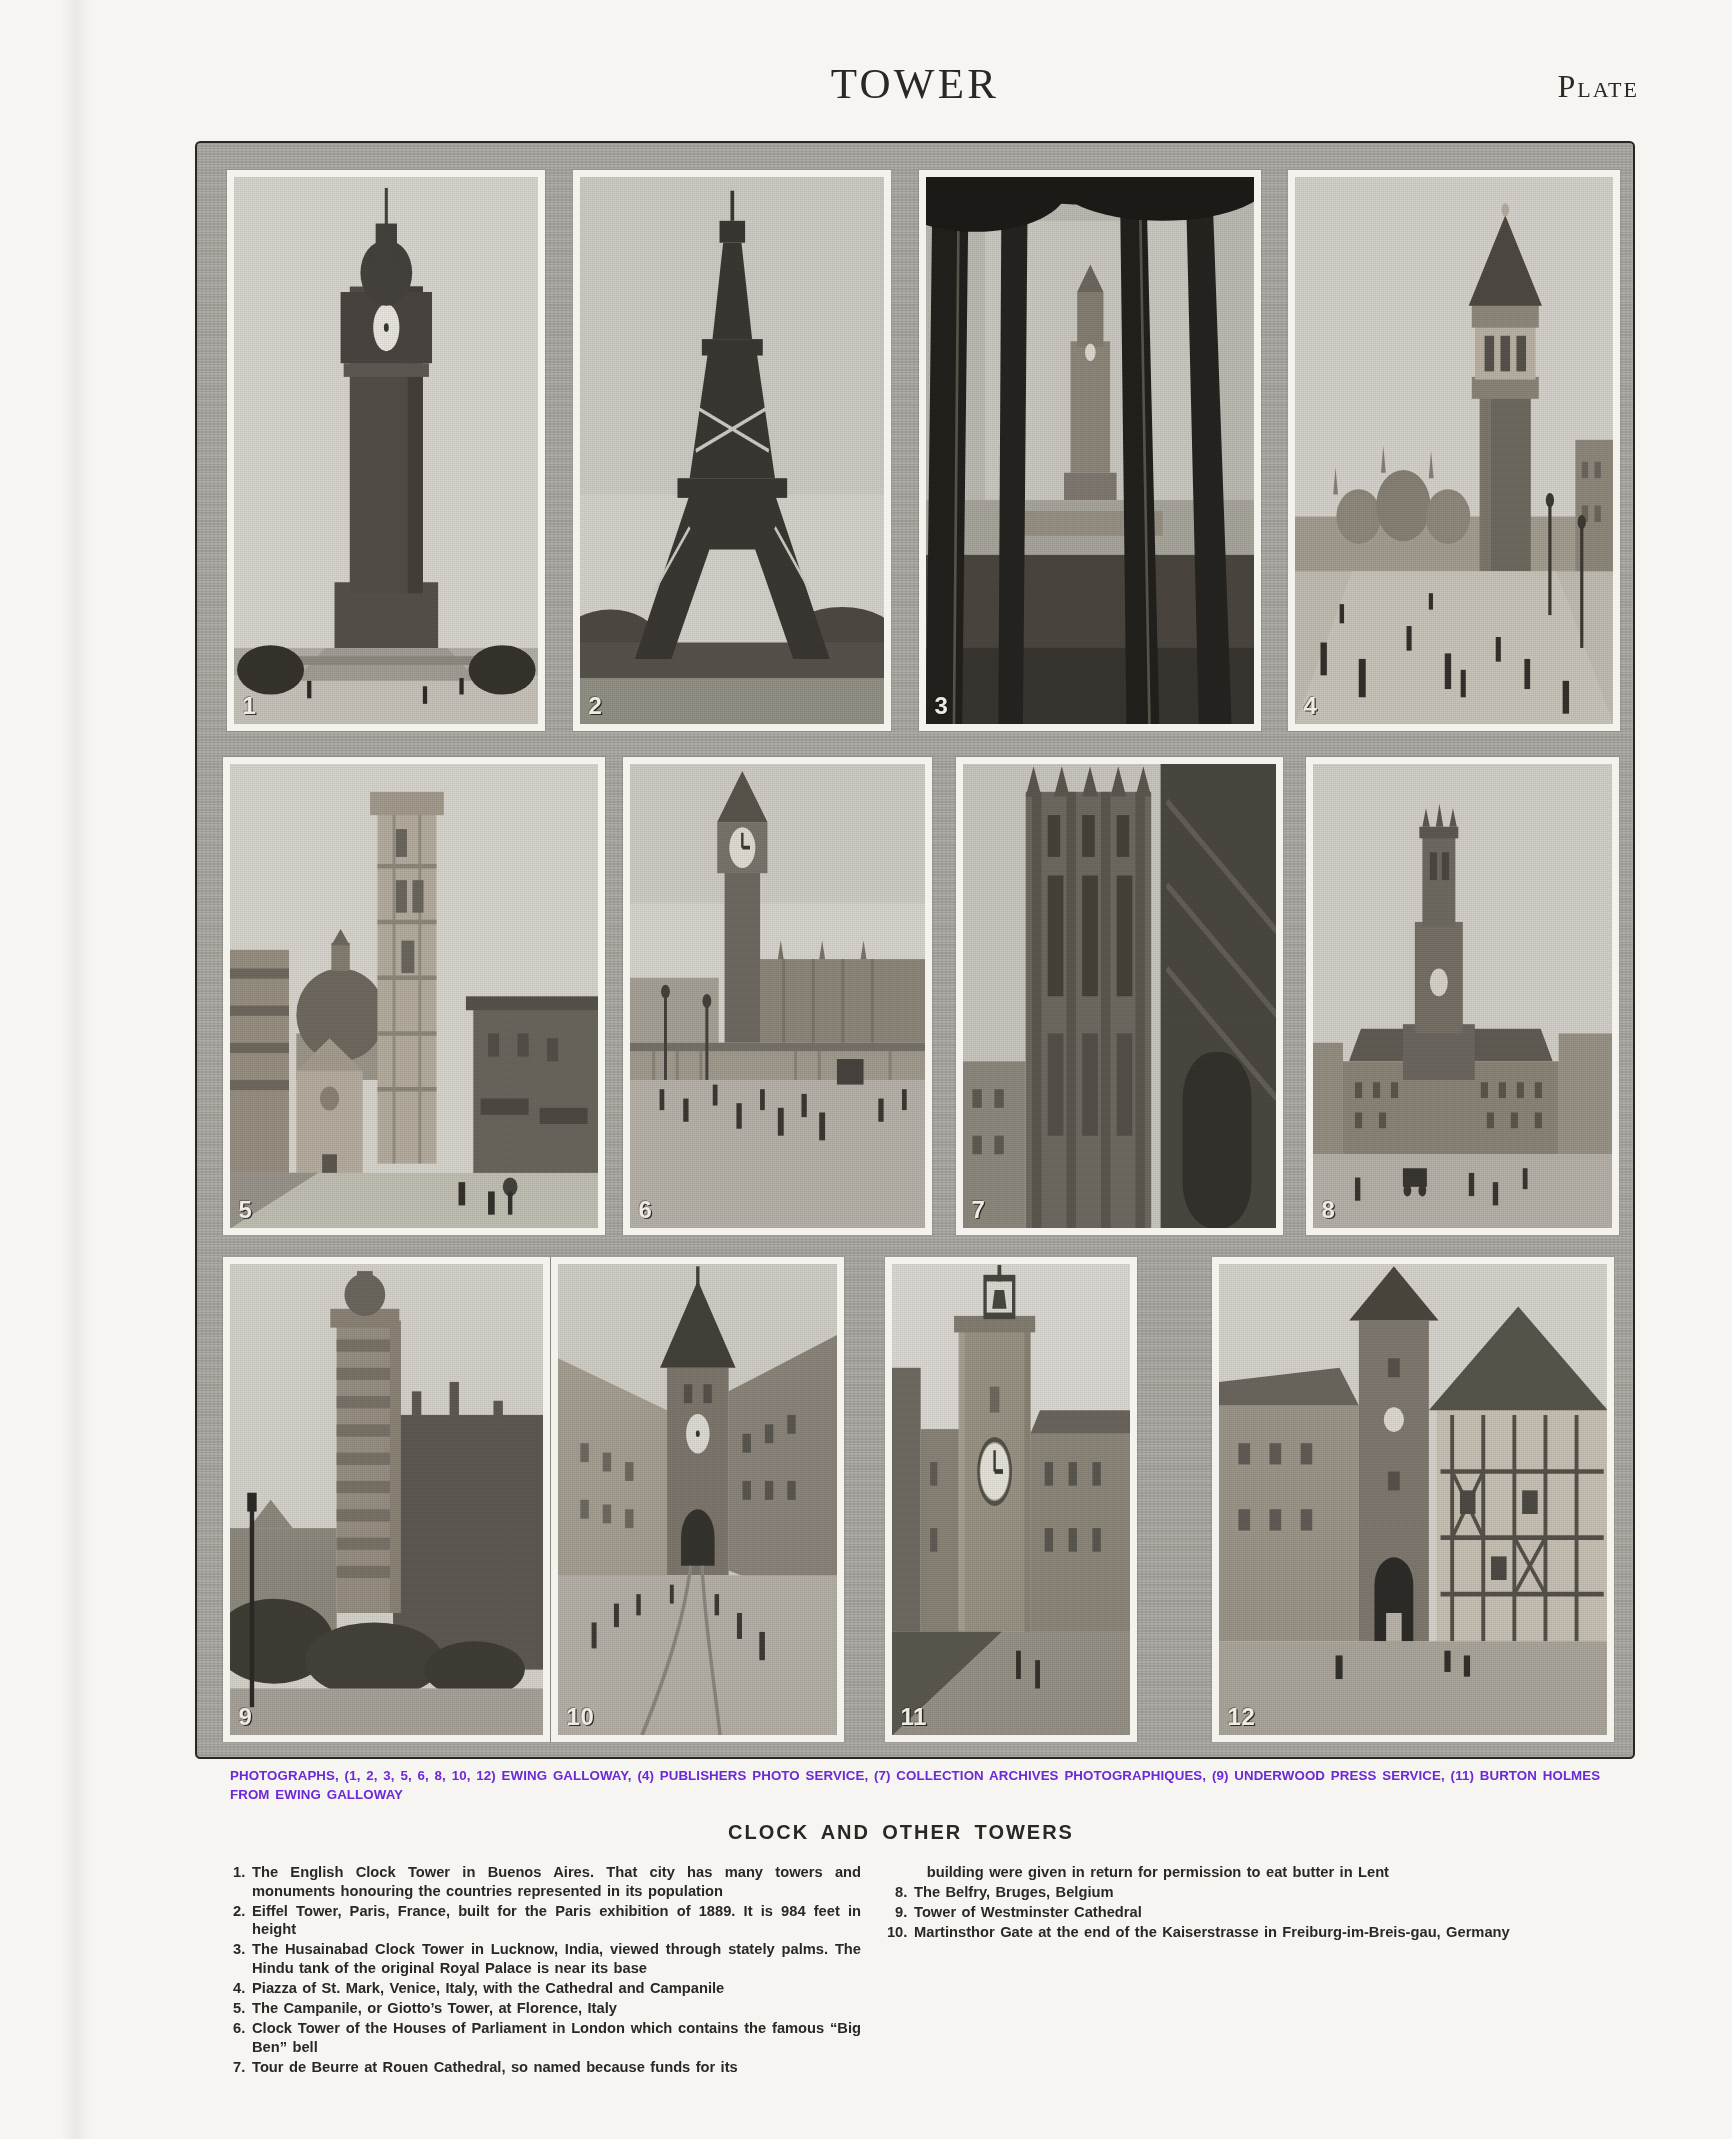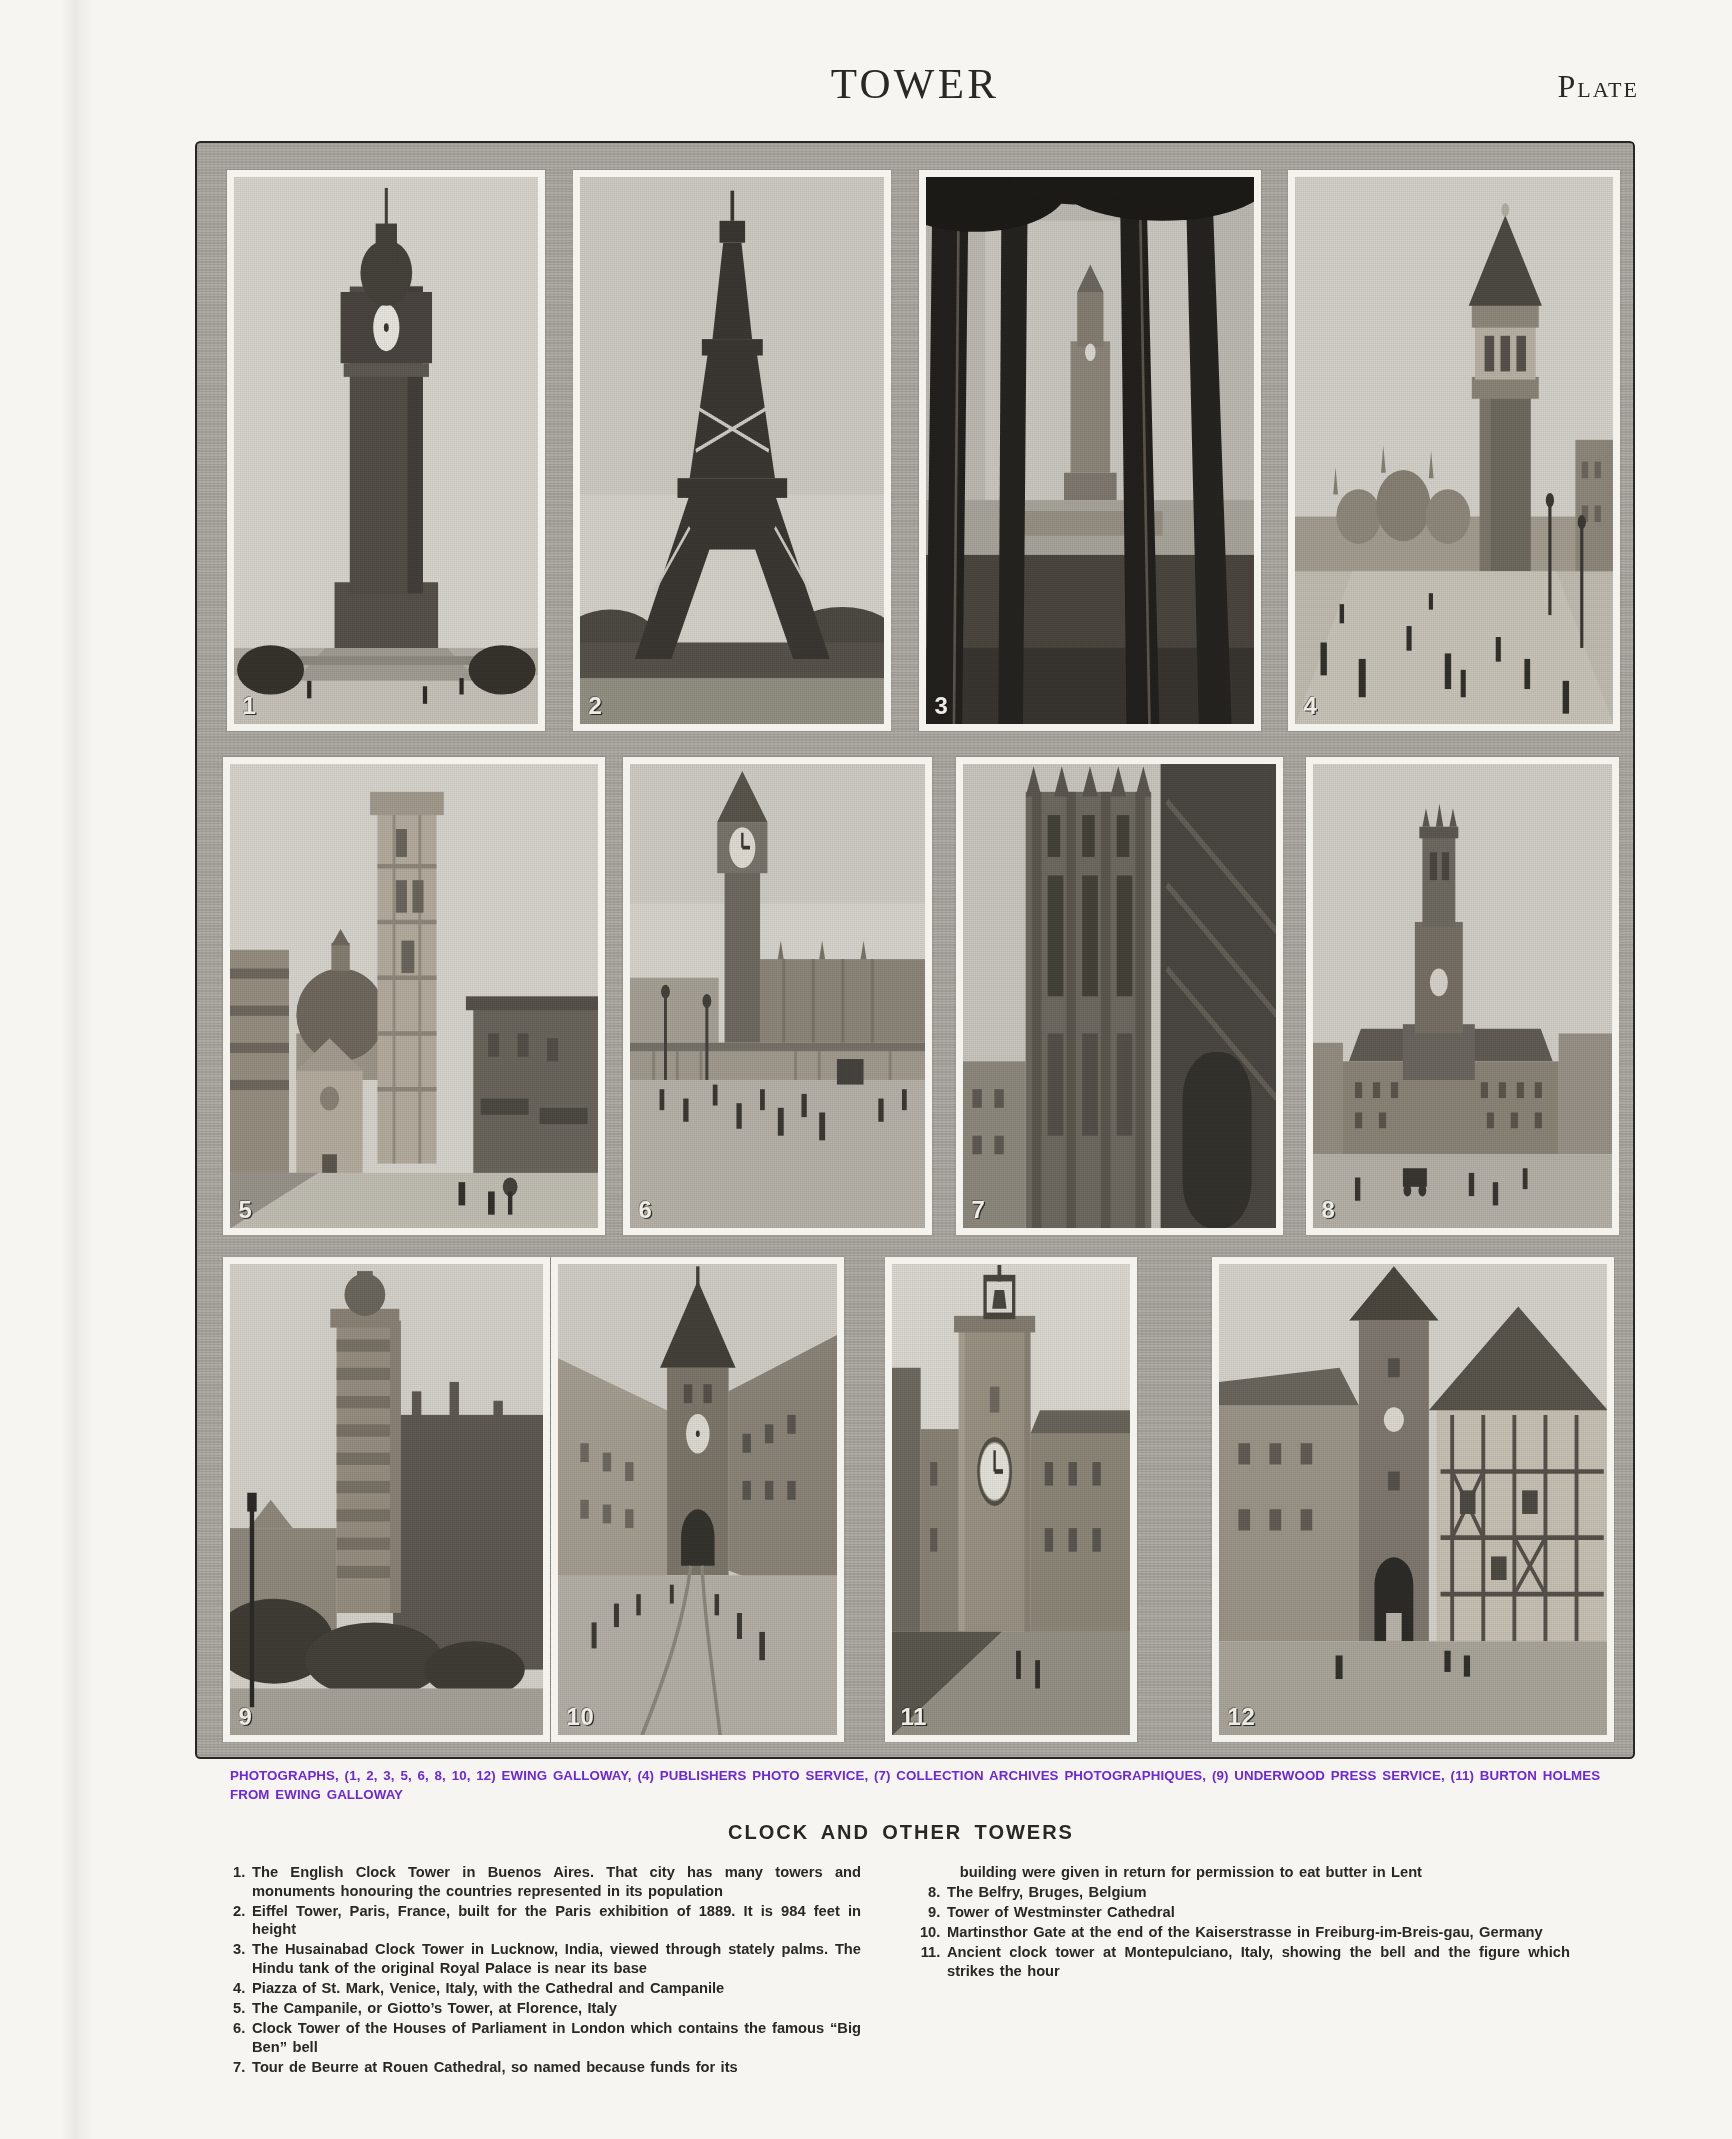--- a/index.html
+++ b/index.html
@@ -58,21 +58,21 @@
   .section-heading {
     position:absolute; left:223px; top:1821px; width:1356px;
     text-align:center; font-size:20px; font-weight:bold;
     letter-spacing:2px; word-spacing:4.7px; color:#2a2825;
   }
   .cap-col {
     position:absolute; top:1863px;
     font-size:14.7px; font-weight:bold; line-height:18.7px; color:#2a2825;
   }
   .cap-col-left  { left:223px;  width:638px; }
-  .cap-col-right { left:910px; width:660px; }
+  .cap-col-right { left:877px; width:660px; }
   .cap-item { display:flex; margin:0 0 1.3px 0; }
   .cap-num  { flex:0 0 29px; text-align:right; padding-right:6.7px; box-sizing:border-box; }
   .cap-col-right .cap-num { flex-basis:37px; }
   .cap-text { flex:1; text-align:justify; word-spacing:1.3px; }
   .cap-item.cont .cap-text { padding-left:12.7px; }
 </style>
 </head>
 <body>
 
 <div class="scan-crease"></div>
@@ -593,18 +593,14 @@
     <span class="cap-text">The Belfry, Bruges, Belgium</span>
   </div>
   <div class="cap-item">
     <span class="cap-num">9.</span>
     <span class="cap-text">Tower of Westminster Cathedral</span>
   </div>
   <div class="cap-item">
     <span class="cap-num">10.</span>
     <span class="cap-text">Martinsthor Gate at the end of the Kaiserstrasse in Freiburg-im-Breis-gau, Germany</span>
   </div>
-  <div class="cap-item">
-    <span class="cap-num">11.</span>
-    <span class="cap-text">Ancient clock tower at Montepulciano, Italy, showing the bell and the figure which strikes the hour</span>
-  </div>
 </div>
 
 
 </body></html>

